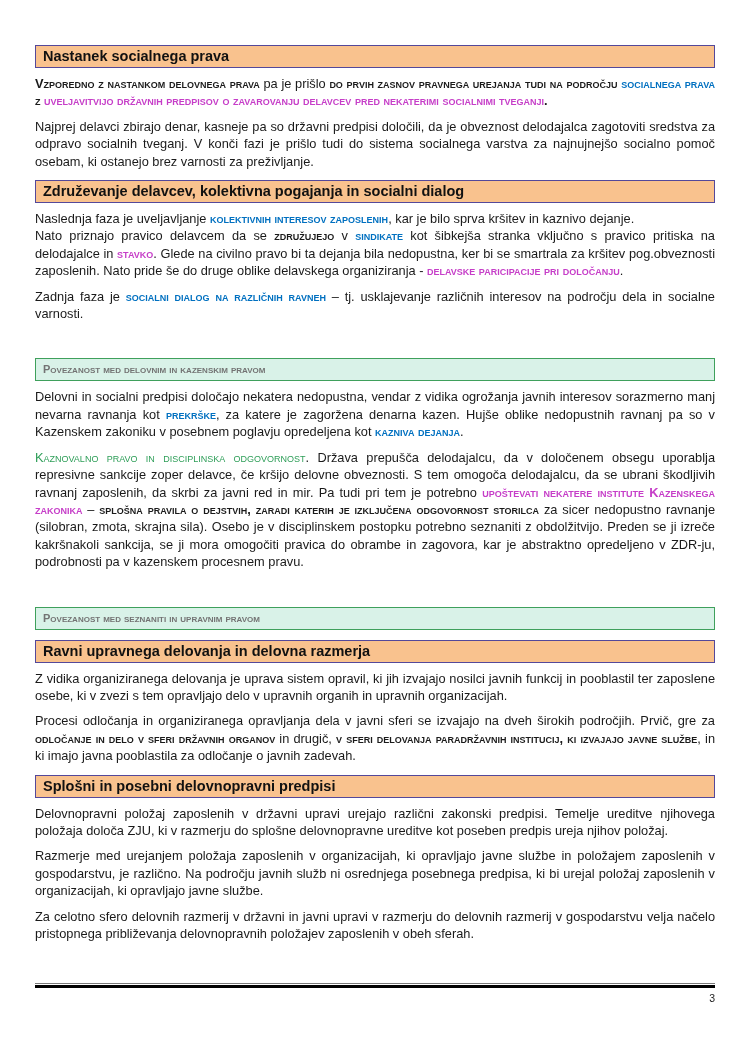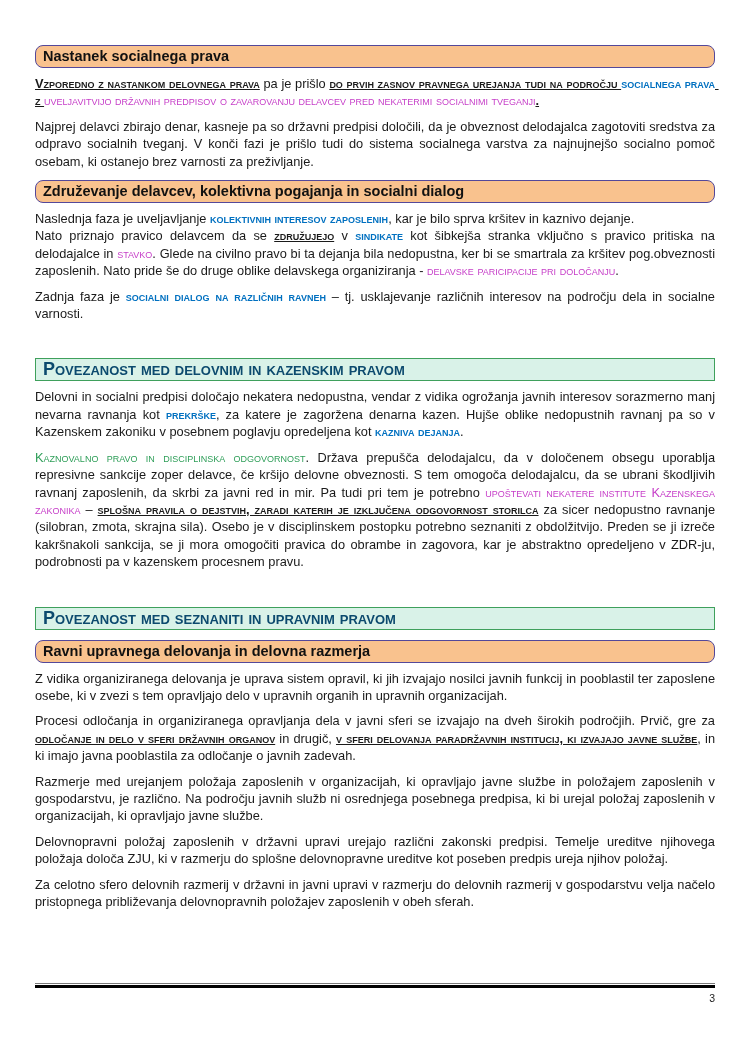--- a/index.html
+++ b/index.html
@@ -6,38 +6,38 @@
   .page{
     width:750px;height:1061px;position:relative;background:#fff;
     font-family:"Liberation Sans",sans-serif;color:var(--body-text,#1a1a1a);
     box-sizing:border-box;padding:45px 35px 0 35px;overflow:hidden;
   }
   .para{
     margin:0 0 8px 0;font-size:12.8px;line-height:17.4px;text-align:justify;
   }
   .run{white-space:pre-wrap;}
   .run-n{font-weight:normal;}
-  .run-b{font-weight:bold;font-variant:small-caps;text-decoration:underline;}
+  .run-b{font-weight:bold;font-variant:small-caps;}
   .run-blue{font-weight:bold;font-variant:small-caps;color:var(--accent-blue,#0070C0);}
-  .run-mag{font-weight:normal;font-variant:small-caps;color:var(--accent-magenta,#C63EC8);}
+  .run-mag{font-weight:bold;font-variant:small-caps;color:var(--accent-magenta,#C63EC8);}
   .run-green{font-weight:normal;font-variant:small-caps;color:var(--accent-green,#2E9E58);}
   .hdr{
     box-sizing:border-box;border:1px solid;padding:2px 7px;margin:10px 0 7px 0;
     line-height:17px;
   }
   .hdr:first-child{margin-top:0;}
   .hdr-orange{
     background:var(--orange-header-bg,#F9C28E);
     border-color:var(--orange-header-border,#54489A);
-    font-weight:bold;font-size:14.5px;color:#111;border-radius:8px;
+    font-weight:bold;font-size:14.5px;color:#111;
   }
   .hdr-green{
     background:var(--green-header-bg,#D9F2E8);
     border-color:var(--green-header-border,#3FA05C);
-    font-weight:bold;font-variant:small-caps;font-size:18px;color:#0c4a6e;margin-top:36px;
+    font-weight:bold;font-variant:small-caps;font-size:11px;color:#737373;margin-top:36px;
   }
   .footer{position:absolute;left:35px;right:35px;top:983px;}
   .rule-thin{height:1px;background:#7a7a7a;}
   .rule-thick{height:3px;background:#000;margin-top:1px;}
   .pagenum{text-align:right;font-size:10.5px;color:#222;margin-top:4px;}
 </style>
 </head>
 <body>
 
 <div class="page">
@@ -48,22 +48,23 @@
       <div class="hdr hdr-orange">Združevanje delavcev, kolektivna pogajanja in socialni dialog</div>
       <p class="para"><span class="run run-n">Naslednja faza je uveljavljanje </span><span class="run run-blue">kolektivnih interesov zaposlenih</span><span class="run run-n">, kar je bilo sprva kršitev in kaznivo dejanje.</span><br><span class="run run-n">Nato priznajo pravico delavcem da se </span><span class="run run-b">združujejo</span><span class="run run-n"> v </span><span class="run run-blue">sindikate</span><span class="run run-n"> kot šibkejša stranka vključno s pravico pritiska na delodajalce in </span><span class="run run-mag">stavko</span><span class="run run-n">. Glede na civilno pravo bi ta dejanja bila nedopustna, ker bi se smartrala za kršitev pog.obveznosti zaposlenih. Nato pride še do druge oblike delavskega organiziranja - </span><span class="run run-mag">delavske paricipacije pri določanju</span><span class="run run-n">.</span></p>
       <p class="para"><span class="run run-n">Zadnja faza je </span><span class="run run-blue">socialni dialog na različnih ravneh</span><span class="run run-n"> – tj. usklajevanje različnih interesov na področju dela in socialne varnosti.</span></p>
       <div class="hdr hdr-green">Povezanost med delovnim in kazenskim pravom</div>
       <p class="para"><span class="run run-n">Delovni in socialni predpisi določajo nekatera nedopustna, vendar z vidika ogrožanja javnih interesov sorazmerno manj nevarna ravnanja kot </span><span class="run run-blue">prekrške</span><span class="run run-n">, za katere je zagoržena denarna kazen. Hujše oblike nedopustnih ravnanj pa so v Kazenskem zakoniku v posebnem poglavju opredeljena kot </span><span class="run run-blue">kazniva dejanja</span><span class="run run-n">.</span></p>
       <p class="para"><span class="run run-green">Kaznovalno pravo in disciplinska odgovornost</span><span class="run run-n">. Država prepušča delodajalcu, da v določenem obsegu uporablja represivne sankcije zoper delavce, če kršijo delovne obveznosti. S tem omogoča delodajalcu, da se ubrani škodljivih ravnanj zaposlenih, da skrbi za javni red in mir. Pa tudi pri tem je potrebno </span><span class="run run-mag">upoštevati nekatere institute Kazenskega zakonika</span><span class="run run-n"> – </span><span class="run run-b">splošna pravila o dejstvih, zaradi katerih je izključena odgovornost storilca</span><span class="run run-n"> za sicer nedopustno ravnanje (silobran, zmota, skrajna sila). Osebo je v disciplinskem postopku potrebno seznaniti z obdolžitvijo. Preden se ji izreče kakršnakoli sankcija, se ji mora omogočiti pravica do obrambe in zagovora, kar je abstraktno opredeljeno v ZDR-ju, podrobnosti pa v kazenskem procesnem pravu.</span></p>
       <div class="hdr hdr-green">Povezanost med seznaniti in upravnim pravom</div>
       <div class="hdr hdr-orange">Ravni upravnega delovanja in delovna razmerja</div>
       <p class="para"><span class="run run-n">Z vidika organiziranega delovanja je uprava sistem opravil, ki jih izvajajo nosilci javnih funkcij in pooblastil ter zaposlene osebe, ki v zvezi s tem opravljajo delo v upravnih organih in upravnih organizacijah.</span></p>
       <p class="para"><span class="run run-n">Procesi odločanja in organiziranega opravljanja dela v javni sferi se izvajajo na dveh širokih področjih. Prvič, gre za </span><span class="run run-b">odločanje in delo v sferi državnih organov</span><span class="run run-n"> in drugič, </span><span class="run run-b">v sferi delovanja paradržavnih institucij, ki izvajajo javne službe</span><span class="run run-n">, in ki imajo javna pooblastila za odločanje o javnih zadevah.</span></p>
+      <div class="hdr hdr-orange">Splošni in posebni delovnopravni predpisi</div>
+      <p class="para"><span class="run run-n">Delovnopravni položaj zaposlenih v državni upravi urejajo različni zakonski predpisi. Temelje ureditve njihovega položaja določa ZJU, ki v razmerju do splošne delovnopravne ureditve kot poseben predpis ureja njihov položaj.</span></p>
       <p class="para"><span class="run run-n">Razmerje med urejanjem položaja zaposlenih v organizacijah, ki opravljajo javne službe in položajem zaposlenih v gospodarstvu, je različno. Na področju javnih služb ni osrednjega posebnega predpisa, ki bi urejal položaj zaposlenih v organizacijah, ki opravljajo javne službe.</span></p>
-      <p class="para"><span class="run run-n">Delovnopravni položaj zaposlenih v državni upravi urejajo različni zakonski predpisi. Temelje ureditve njihovega položaja določa ZJU, ki v razmerju do splošne delovnopravne ureditve kot poseben predpis ureja njihov položaj.</span></p>
       <p class="para"><span class="run run-n">Za celotno sfero delovnih razmerij v državni in javni upravi v razmerju do delovnih razmerij v gospodarstvu velja načelo pristopnega približevanja delovnopravnih položajev zaposlenih v obeh sferah.</span></p>
     </div>
   <div class="footer">
     <div class="rule-thin"></div>
     <div class="rule-thick"></div>
     <div class="pagenum">3</div>
   </div>
 </div>
 
 </body></html>

